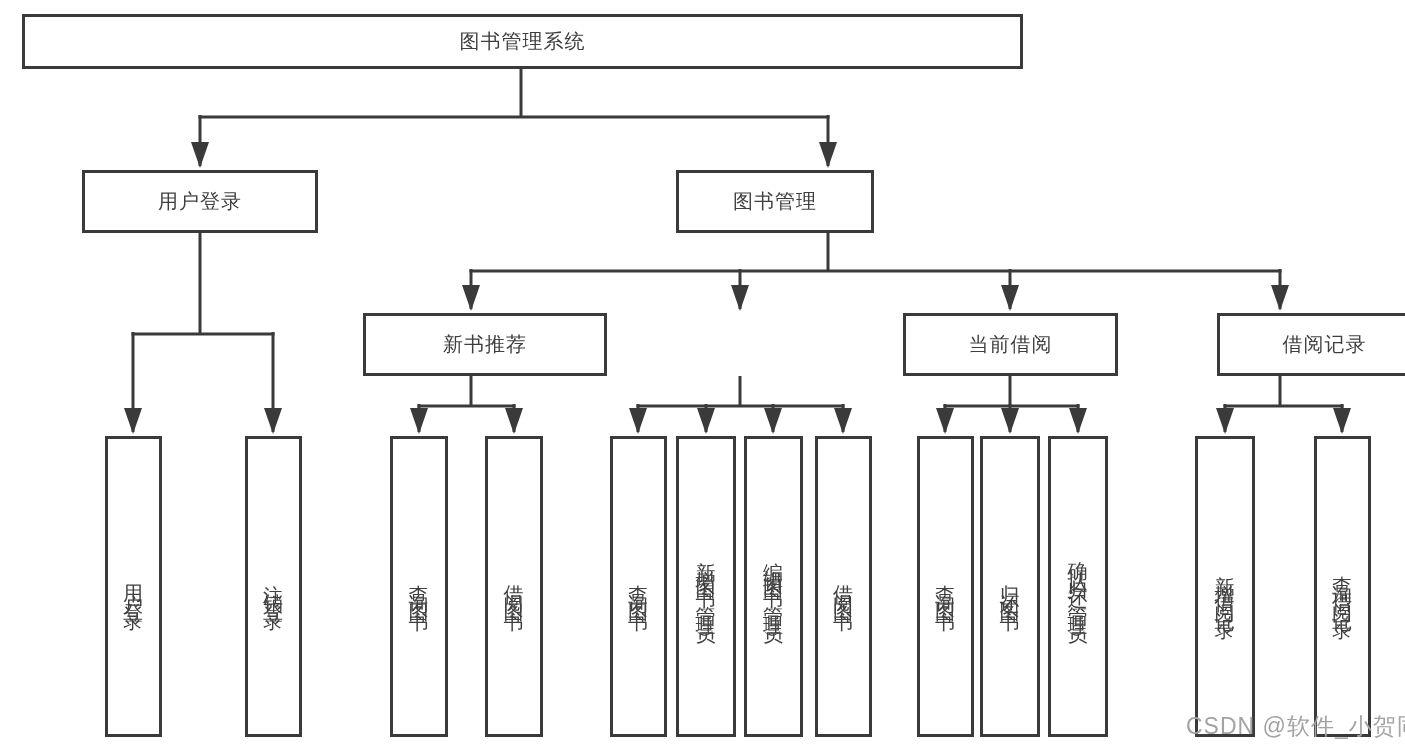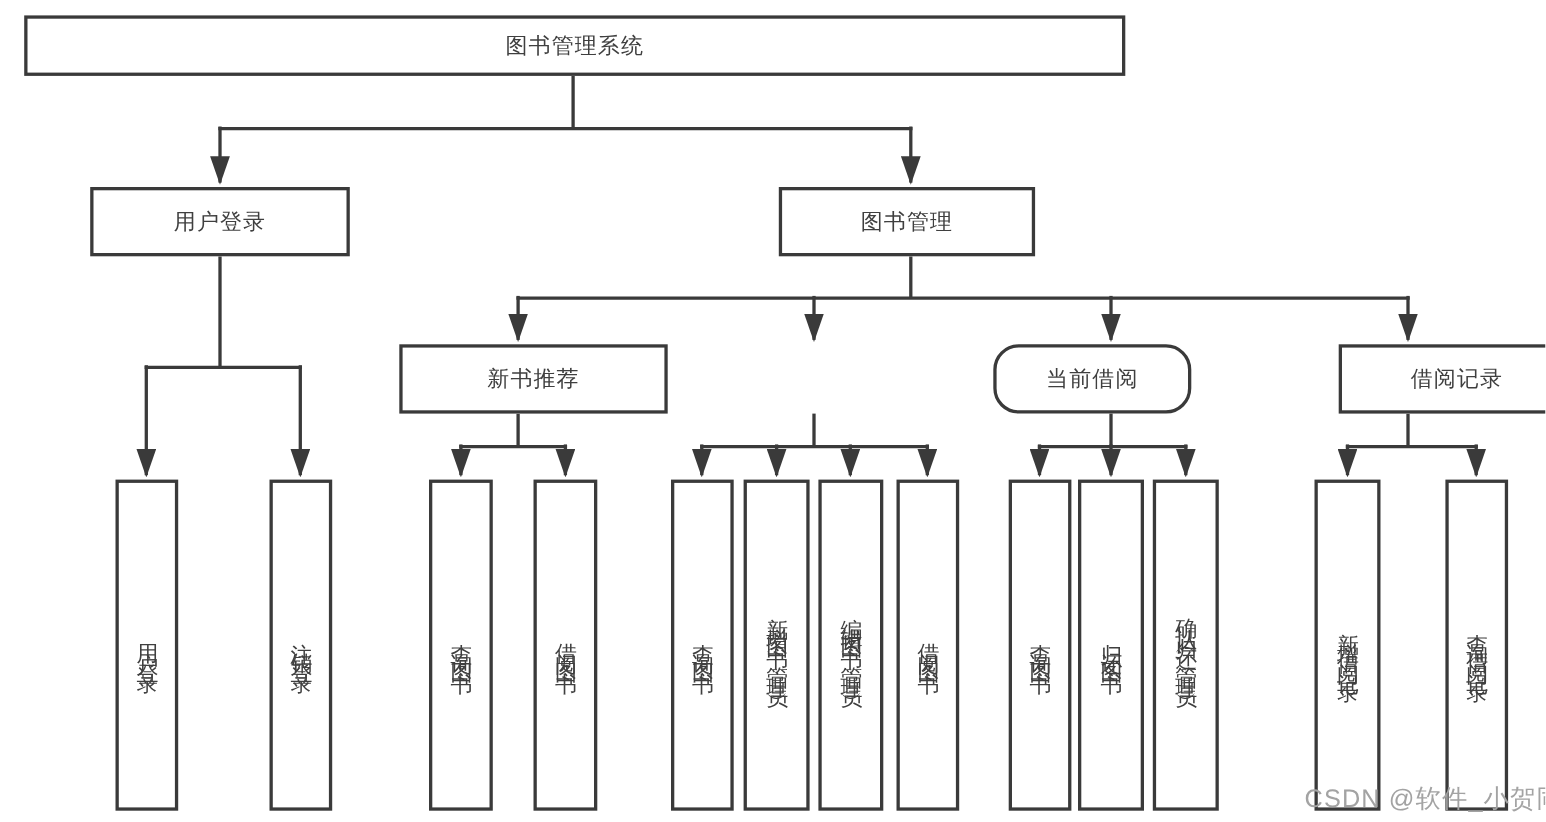--- a/index.html
+++ b/index.html
@@ -111,28 +111,28 @@
     <path d="M1342,404 V432" marker-end="url(#arw)"></path>
   </svg>
 
   <div class="box" style="left:22px; top:14px; width:1001px; height:55px;">
     <span>图书管理系统</span>
   </div>
 
   <div class="box" style="left:82px; top:170px; width:236px; height:63px;">
     <span>用户登录</span>
   </div>
-  <div class="box" style="left:708px; top:170px; width:233px; height:63px;font-family:Liberation Mono, monospace;">
+  <div class="box" style="left:676px; top:170px; width:198px; height:63px;font-family:Liberation Mono, monospace;">
     <span>图书管理</span>
   </div>
 
   <div class="box" style="left:363px; top:313px; width:244px; height:63px;">
     <span>新书推荐</span>
   </div>
-  <div class="box" style="left:903px; top:313px; width:180px; height:63px;border-radius:23px;">
+  <div class="box" style="left:903px; top:313px; width:215px; height:63px;">
     <span>当前借阅</span>
   </div>
   <div class="box" style="left:1173px; top:313px; width:215px; height:63px;margin-left:44px;">
     <span>借阅记录</span>
   </div>
 
   <div class="box vbox" style="left:105px; top:436px; width:57px; height:301px;">
     <span>用户登录</span>
   </div>
   <div class="box vbox" style="left:245px; top:436px; width:57px; height:301px;">

